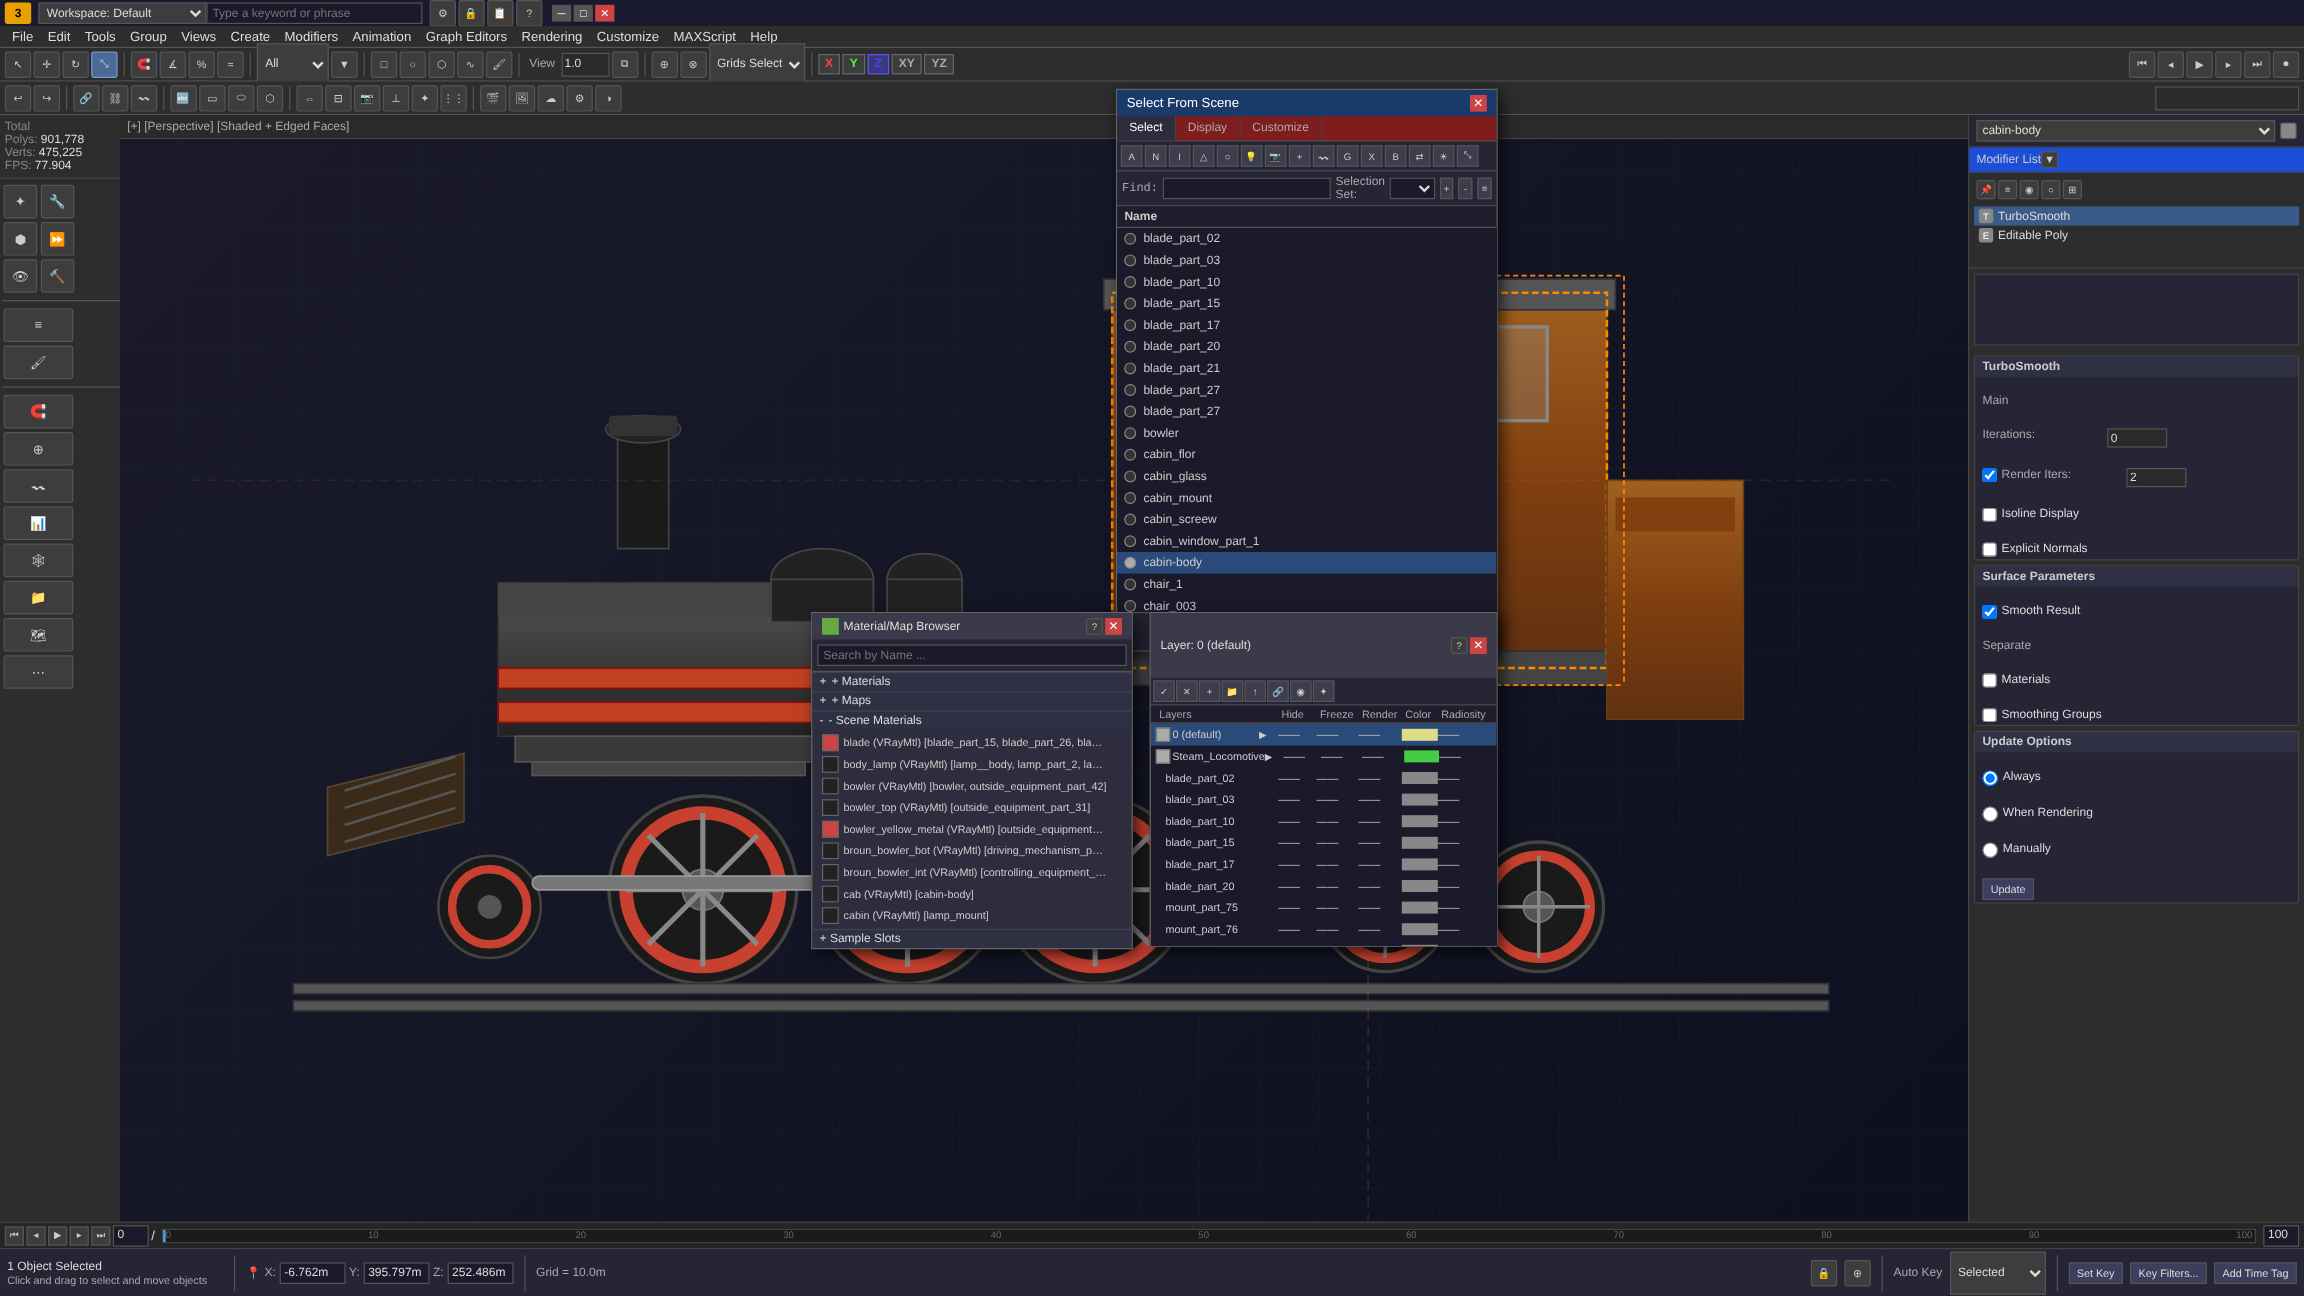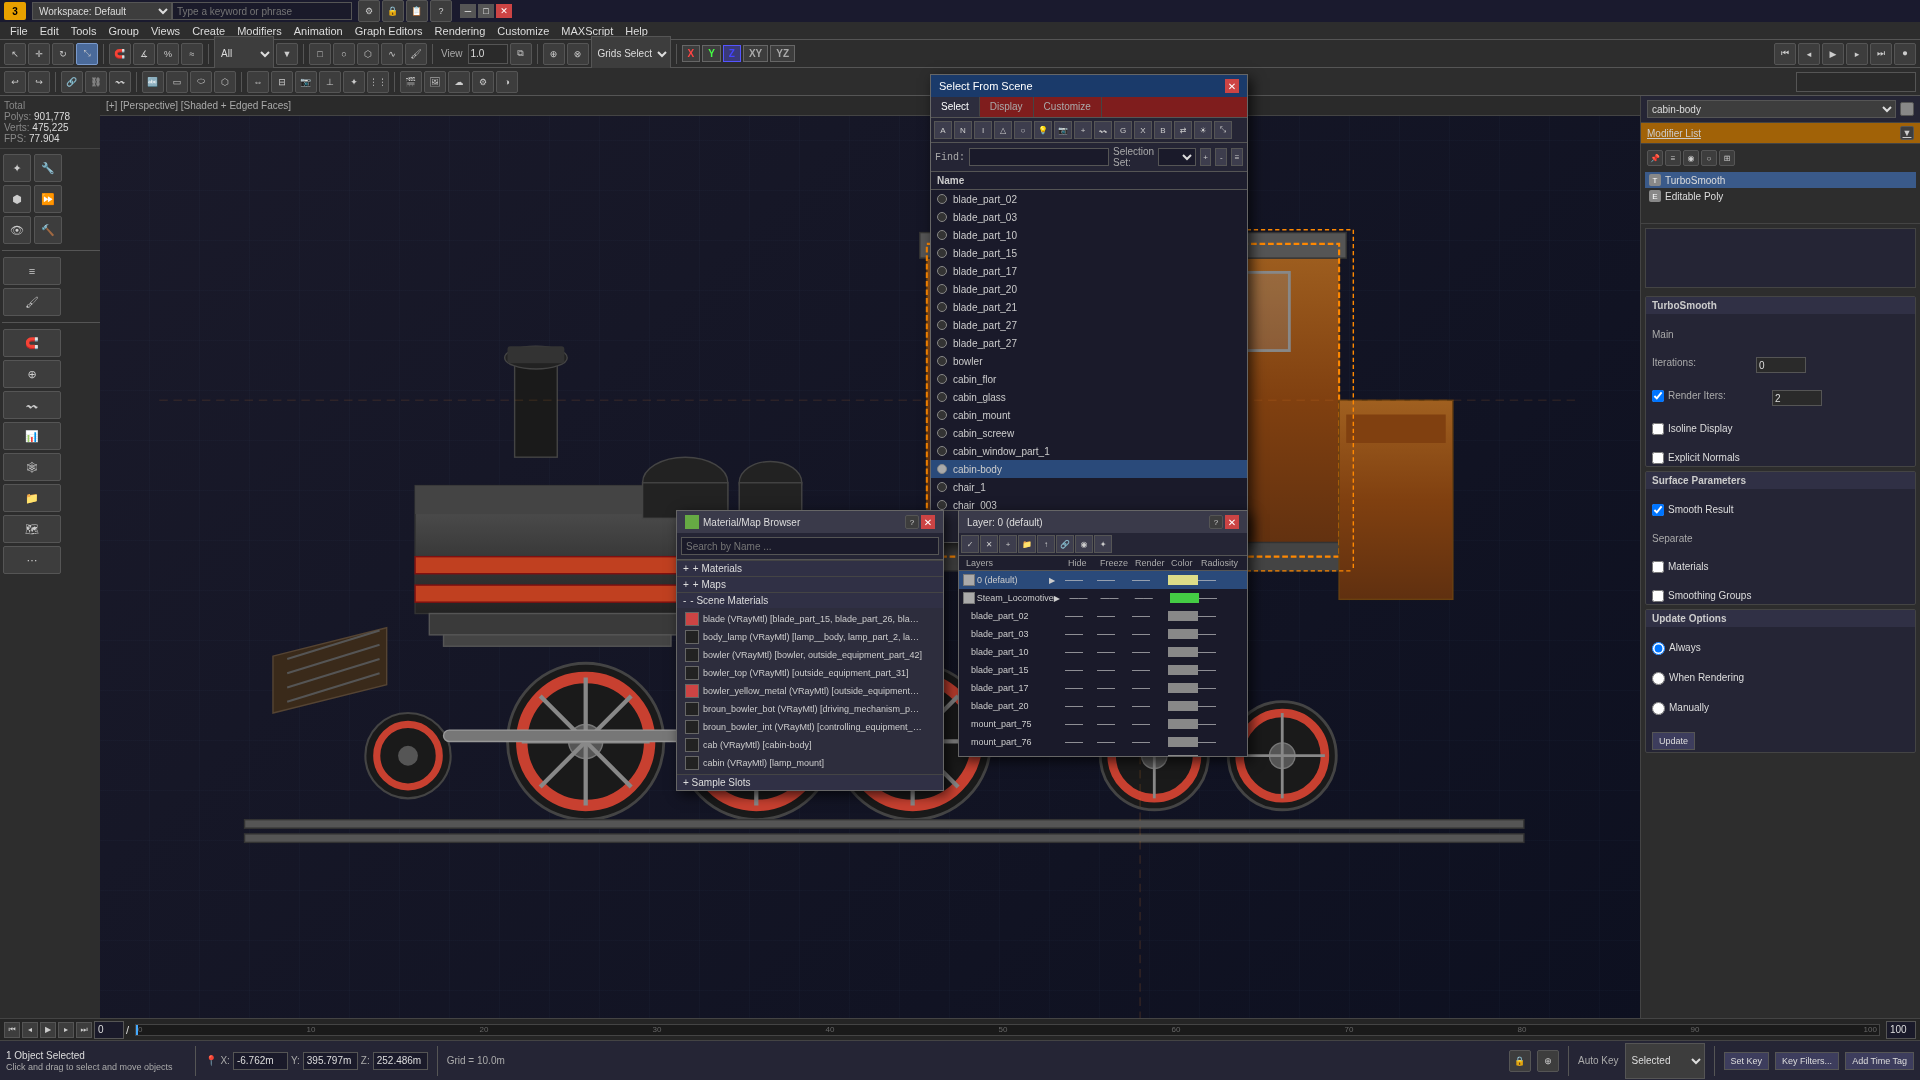--- a/index.html
+++ b/index.html
@@ -206,29 +206,28 @@
     }
     .right-panel-select {
       flex: 1;
       background: #3d3d3d;
       border: 1px solid #555;
       color: #ddd;
       font-size: 10px;
       height: 18px;
     }
     #modifier-list-header {
-      background: #a16207;
+      background: #1d4ed8;
       padding: 3px 6px;
       font-size: 10px;
       color: #ccc;
       border-bottom: 1px solid #444;
       display: flex;
       align-items: center;
-      justify-content: space-between;
-      text-decoration: underline;
+      justify-content: flex-start;
     }
     #modifier-list-content {
       padding: 4px;
       min-height: 80px;
       border-bottom: 1px solid #444;
     }
     .modifier-item {
       display: flex; align-items: center; gap: 4px;
       padding: 2px 4px;
       cursor: pointer;
@@ -483,21 +482,21 @@
       top: 510px;
       left: 958px;
       width: 290px;
       background: #2d2d3d;
       border: 1px solid #666;
       box-shadow: 4px 4px 12px rgba(0,0,0,0.7);
       z-index: 100;
     }
     #layer-title {
       background: #3a3a4a;
-      padding: 4px 8px;
+      padding: 20px 8px;
       font-size: 10px;
       color: #ddd;
       display: flex;
       align-items: center;
       justify-content: space-between;
     }
     #layer-toolbar {
       display: flex;
       background: #252535;
       padding: 2px;

